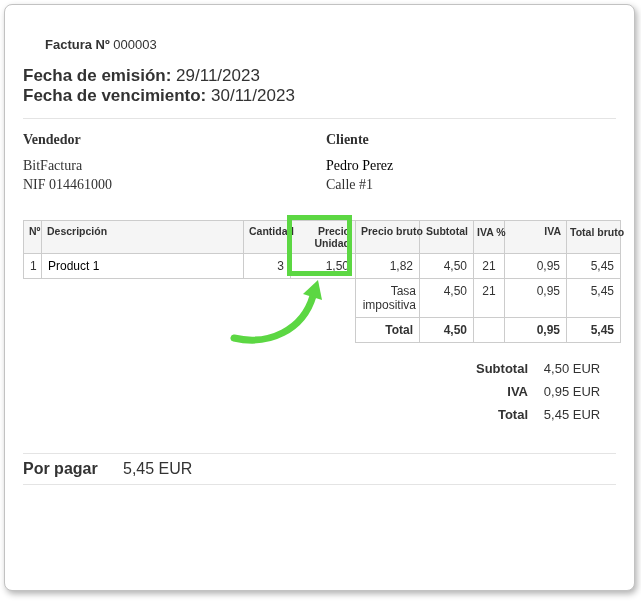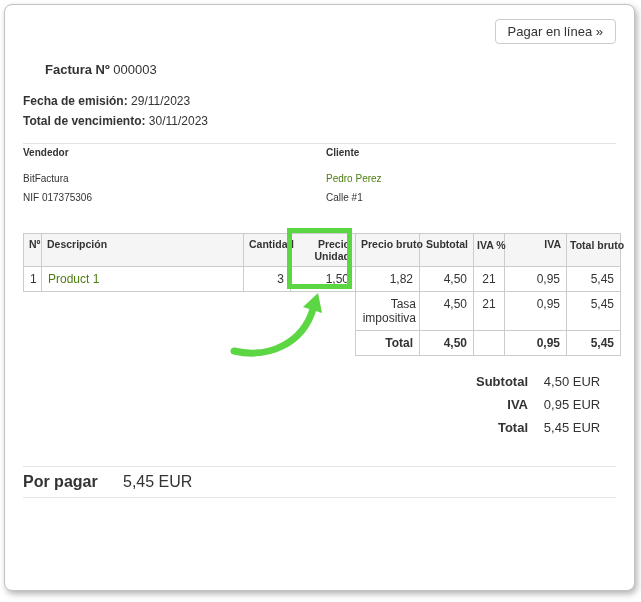--- a/index.html
+++ b/index.html
@@ -10,30 +10,30 @@
           background:#fff; border:1px solid #c2c2c2; border-radius:8px;
           box-shadow:2px 3px 6px rgba(0,0,0,0.30); padding:14px 18px; }
 
   .top-row { display:flex; justify-content:flex-end; }
   .pay-button { font-family:"Liberation Sans", sans-serif; font-size:13px; color:#333;
                 background:#fff; border:1px solid #ccc; border-radius:4px; padding:4px 12px; cursor:pointer; }
 
   .b { font-weight:bold; }
   .factura-line { margin-top:18px; font-size:13px; line-height:16px;padding-left:22px; }
   .meta-block { margin-top:13px; }
-  .meta-line { font-size:12px; line-height:20px; }
+  .meta-line { font-size:17px; line-height:20px; }
 
   .divider { border:none; border-top:1px solid #e4e4e4; margin:12px 0 0 0; }
 
-  .parties { display:flex; margin-top:1px; font-size:10px; }
+  .parties { display:flex; margin-top:13px; font-size:14px;font-family:Liberation Serif, serif; }
   .party-seller { width:303px; }
   .party-title { font-weight:bold; margin:0 0 10px 0; line-height:16px; }
   .party-line { line-height:15px; margin:0 0 4px 0; }
   .bank-block { line-height:14px; margin-top:6px; }
-  .link { color:#4d7c0f; text-decoration:none; cursor:pointer;text-align:center; }
+  .link { color:#000000; text-decoration:none; cursor:pointer;text-align:center; }
 
   .table-area { position:relative; margin-top:24px; }
   table.inv { border-collapse:collapse; table-layout:fixed; color:#333; }
   .main-table { width:597px; }
   .sub-table { width:265px; margin-left:332px; margin-top:-1px;border-radius:13px; }
   table.inv th { background:#f5f5f5; border:1px solid #ccc; font-size:10.5px; font-weight:bold;
                  padding:4px 5px; vertical-align:top; }
   table.inv td { border:1px solid #ccc; font-size:12px; padding:5px 6px; vertical-align:top; line-height:14px; }
   .al { text-align:left; } .ar { text-align:right; } .ac { text-align:center; }
   .nowrap { white-space:nowrap; }
@@ -51,47 +51,44 @@
   .footer-block { margin-top:30px; }
   .pay-row { display:flex; font-size:16px; padding:8px 0; line-height:14px; }
   .pay-label { font-weight:bold; width:100px; }
 </style>
 </head>
 <body>
 
 <div class="page">
   <div class="card">
 
-    <div class="top-row">
-      <button class="pay-button">Pagar en línea »</button>
-    </div>
 
     <div class="factura-line">
       <span class="b">Factura Nº</span>
       <span>000003</span>
     </div>
 
     <div class="meta-block">
       <div class="meta-line">
         <span class="b">Fecha de emisión:</span>
         <span>29/11/2023</span>
       </div>
       <div class="meta-line">
-        <span class="b">Total de vencimiento:</span>
+        <span class="b">Fecha de vencimiento:</span>
         <span>30/11/2023</span>
       </div>
     </div>
 
     <hr class="divider">
 
     <div class="parties">
       <div class="party-seller">
         <p class="party-title">Vendedor</p>
         <p class="party-line">BitFactura</p>
-        <p class="party-line">NIF 017375306</p>
+        <p class="party-line">NIF 014461000</p>
       </div>
       <div class="party-client">
         <p class="party-title">Cliente</p>
         <p class="party-line">
           <a class="link">Pedro Perez</a>
         </p>
         <p class="party-line">Calle #1</p>
       </div>
     </div>
 

